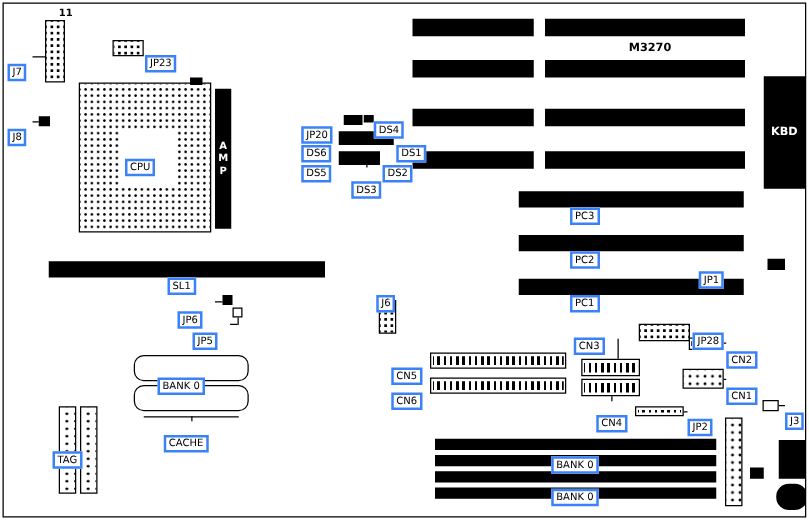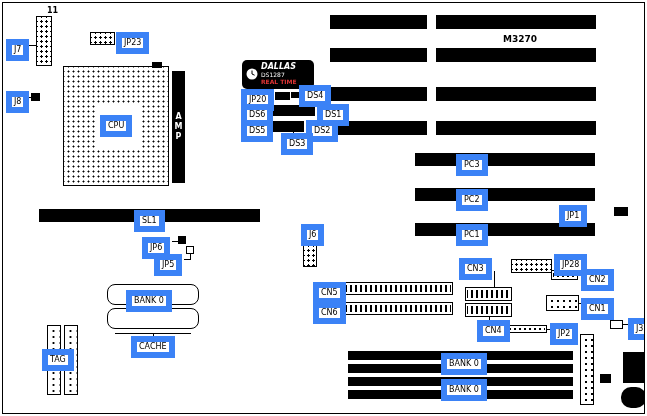--- a/index.html
+++ b/index.html
@@ -1,18 +1,18 @@
 <!DOCTYPE html>
 <html><head>
 <meta charset="utf-8">
 <style>
   * { margin:0; padding:0; box-sizing:border-box; }
   html,body { background:#fff; font-family:"DejaVu Sans", sans-serif; }
   .board { position:relative; width:643px; height:412px; margin:2px; background:#fff; border:1px solid #000; overflow:hidden; }
-  .lbl { position:absolute; background:#fff; border:6px solid #3b82f6; font-size:8px; line-height:10px; padding:0 2px; text-align:center; white-space:nowrap; z-index:5; color:#000; }
+  .lbl { position:absolute; background:#fff; border:2px solid #3b82f6; font-size:8px; line-height:10px; padding:0 2px; text-align:center; white-space:nowrap; z-index:5; color:#000;margin-top:12px; }
   .txt { position:absolute; font-size:8px; color:#000; z-index:5; white-space:nowrap;font-weight:bold; }
   .slot { position:absolute; background:#000; z-index:1; }
   .chip { position:absolute; background:#000; z-index:2; }
   .outline { position:absolute; background:#fff; border:1px solid #000; z-index:2; }
   .pins { position:absolute; border:1px solid #000; background-color:#fff;
           background-image:radial-gradient(circle,#000 1px,transparent 1.3px);
           background-size:5px 5px; background-position:2px 2px; z-index:2; }
   .pins2 { background-size:6px 6px; }
   .bars { position:absolute; border:1px solid #000; padding:2px 1px; background-color:#fff;
           background-image:repeating-linear-gradient(90deg,#000 0 2px,transparent 2px 5px);
@@ -57,32 +57,20 @@
     <div class="cpu-hole" style="left:32px;top:36px;width:44px;height:46px"></div>
   </div>
   <div class="chip" style="left:149px;top:59px;width:10px;height:6px"></div>
   <div class="lbl" style="left:97px;top:112px">CPU</div>
 
   <div class="blackbox" style="left:169px;top:68px;width:13px;height:112px">
     <span class="amp-text">AMP</span>
   </div>
 
 
-  <div class="blackbox rtc" style="left:239px;top:57px;width:72px;height:29px">
-    <svg width="12" height="12" viewBox="0 0 12 12" style="position:absolute;left:4px;top:8px">
-      <circle cx="6" cy="6" r="5.5" fill="#fff"></circle>
-      <line x1="6" y1="6" x2="6" y2="2.5" stroke="#000" stroke-width="1"></line>
-      <line x1="6" y1="6" x2="8.6" y2="7.2" stroke="#000" stroke-width="1"></line>
-    </svg>
-    <div style="position:absolute;left:19px;top:3px;text-align:left">
-      <div class="rtc-brand">DALLAS</div>
-      <div class="rtc-part">DS1287</div>
-      <div class="rtc-type">REAL TIME</div>
-    </div>
-  </div>
 
   <div class="chip" style="left:272px;top:89px;width:15px;height:8px"></div>
   <div class="lbl" style="left:238px;top:86px">JP20</div>
   <div class="chip" style="left:288px;top:89px;width:8px;height:6px"></div>
   <div class="lbl" style="left:296px;top:82px">DS4</div>
 
   <div class="chip" style="left:268px;top:102px;width:44px;height:11px"></div>
   <div class="lbl" style="left:238px;top:101px">DS6</div>
   <div class="lbl" style="left:314px;top:101px">DS1</div>
 
@@ -97,20 +85,23 @@
   <div class="slot" style="left:433px;top:12px;width:160px;height:14px"></div>
   <div class="slot" style="left:327px;top:45px;width:97px;height:14px"></div>
   <div class="slot" style="left:433px;top:45px;width:160px;height:14px"></div>
   <div class="slot" style="left:327px;top:84px;width:97px;height:14px"></div>
   <div class="slot" style="left:433px;top:84px;width:160px;height:14px"></div>
   <div class="slot" style="left:327px;top:118px;width:97px;height:14px"></div>
   <div class="slot" style="left:433px;top:118px;width:160px;height:14px"></div>
 
   <div class="txt" style="left:500px;top:31px;font-size:9px">M3270</div>
 
+  <div class="blackbox" style="left:608px;top:58px;width:33px;height:90px">
+    <span class="kbd-text">KBD</span>
+  </div>
 
   <div class="slot" style="left:412px;top:150px;width:180px;height:13px"></div>
   <div class="lbl" style="left:453px;top:151px">PC3</div>
   <div class="slot" style="left:412px;top:185px;width:180px;height:13px"></div>
   <div class="lbl" style="left:453px;top:186px">PC2</div>
   <div class="slot" style="left:412px;top:220px;width:180px;height:13px"></div>
   <div class="lbl" style="left:453px;top:221px">PC1</div>
 
   <div class="chip" style="left:611px;top:204px;width:14px;height:9px"></div>
   <div class="lbl" style="left:556px;top:202px">JP1</div>

